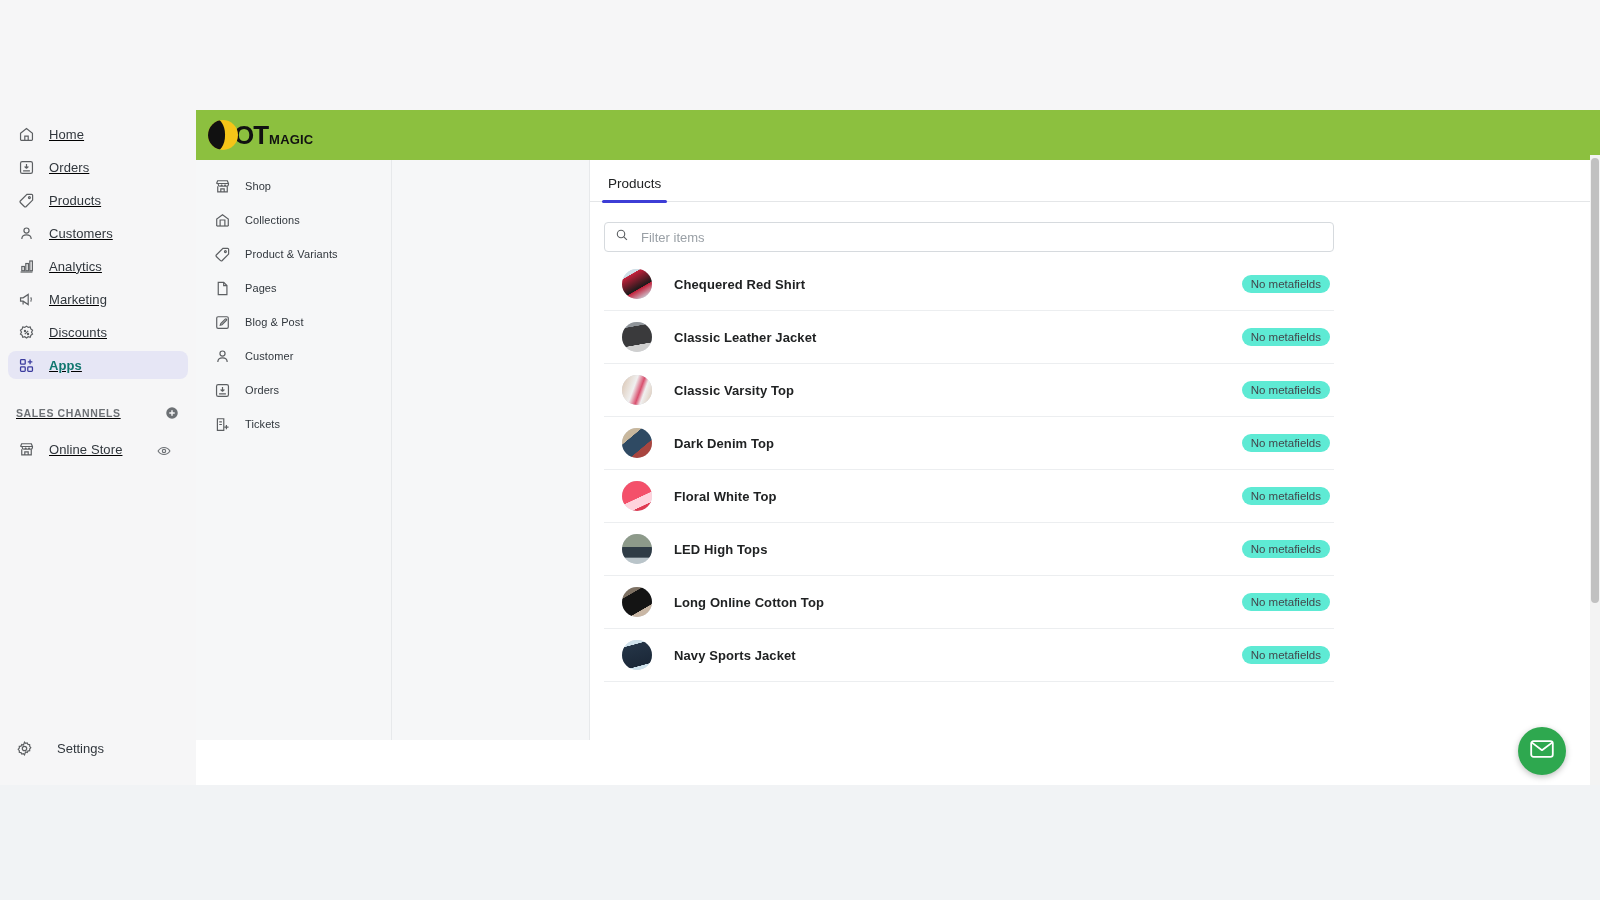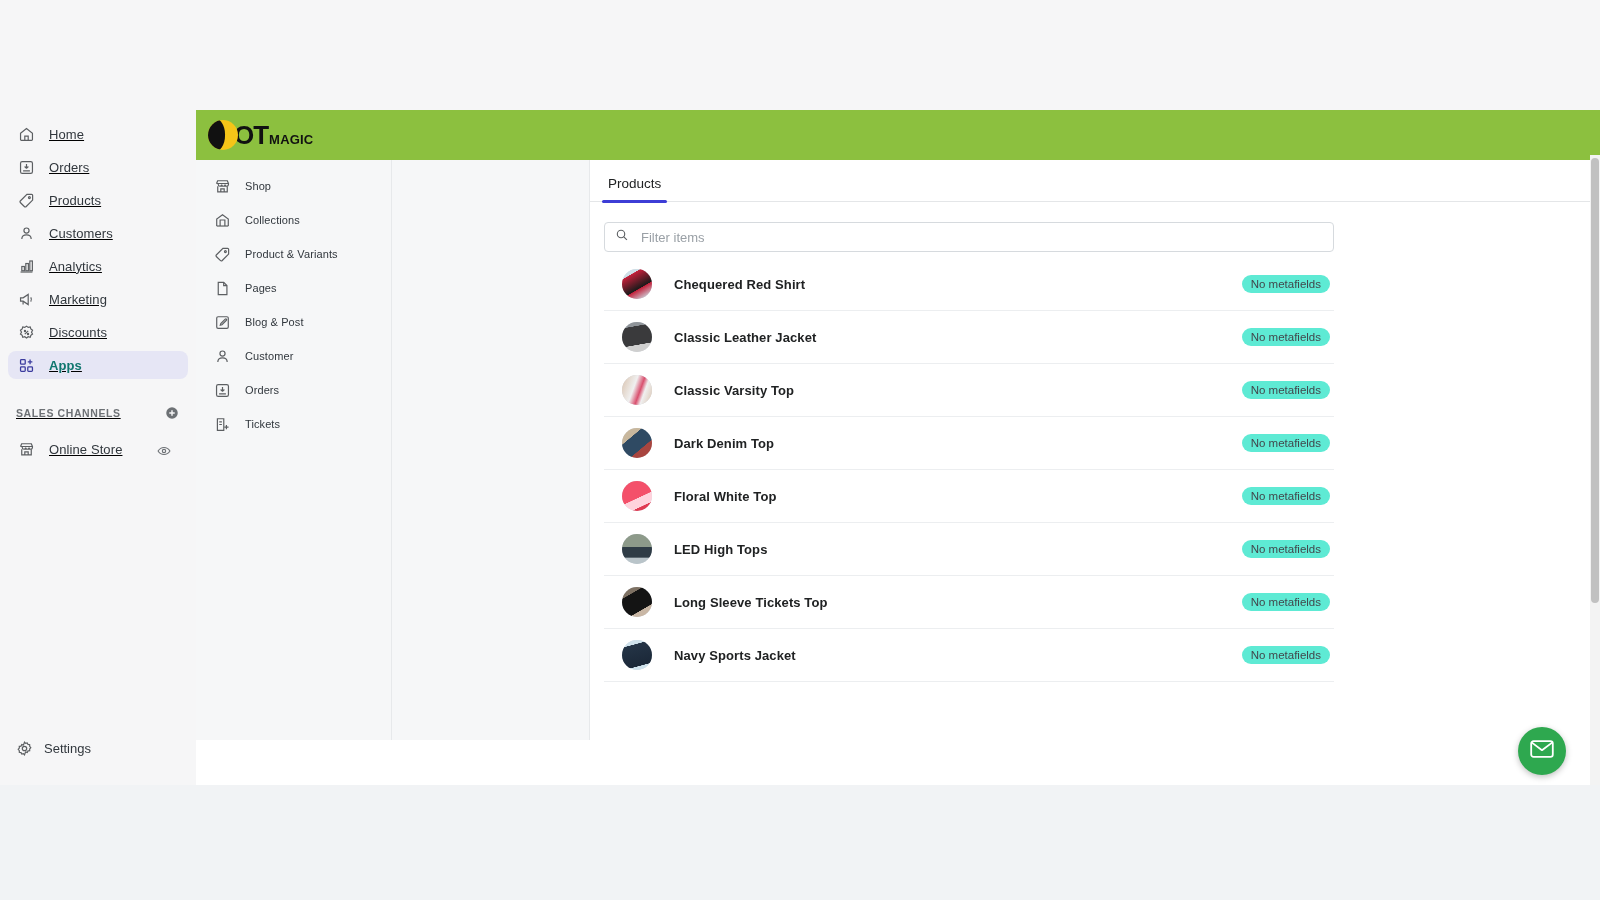--- a/index.html
+++ b/index.html
@@ -44,21 +44,21 @@
     font-size: 10.5px; letter-spacing: .6px; color: #6d7175; font-weight: 600;
   }
   .plus-btn { width:16px; height:16px; cursor:pointer; }
   .eye-btn  { width:16px; height:16px; cursor:pointer; margin-right: 8px;}
 
   .settings-row {
     position: absolute; left: 0; top: 735px;
     width: 196px; display: flex; align-items: center;
     padding: 0 16px; height: 26px; cursor: pointer;
   }
-  .settings-row .lbl { margin-left: 8px; font-size: 13px; color: #31373d; }
+  .settings-row .lbl { margin-left: 21px; font-size: 13px; color: #31373d; }
 
   
   .app-frame {
     position: absolute; left: 196px; top: 110px;
     width: 1404px; height: 675px;
     background: #fff;
   }
   .app-titlebar {
     height: 45px; background: #f6f7f8;
     display: flex; align-items: center;
@@ -513,21 +513,21 @@
                 <i style="background:linear-gradient(180deg,#8d9a8a 0%,#8d9a8a 42%,#2f3c46 43%,#2f3c46 78%,#b9c4c9 79%);"></i>
               </span>
               <span class="pname">LED High Tops</span>
               <span class="badge">No metafields</span>
             </div>
 
             <div class="product-row">
               <span class="thumb">
                 <i style="background:linear-gradient(150deg,#7e7163 0%,#7e7163 25%,#141414 26%,#141414 72%,#c9b7a5 73%);"></i>
               </span>
-              <span class="pname">Long Sleeve Tickets Top</span>
+              <span class="pname">Long Online Cotton Top</span>
               <span class="badge">No metafields</span>
             </div>
 
             <div class="product-row">
               <span class="thumb">
                 <i style="background:linear-gradient(165deg,#cfe2ec 0%,#cfe2ec 20%,#243446 21%,#1b2838 80%,#cfe2ec 81%);"></i>
               </span>
               <span class="pname">Navy Sports Jacket</span>
               <span class="badge">No metafields</span>
             </div>

